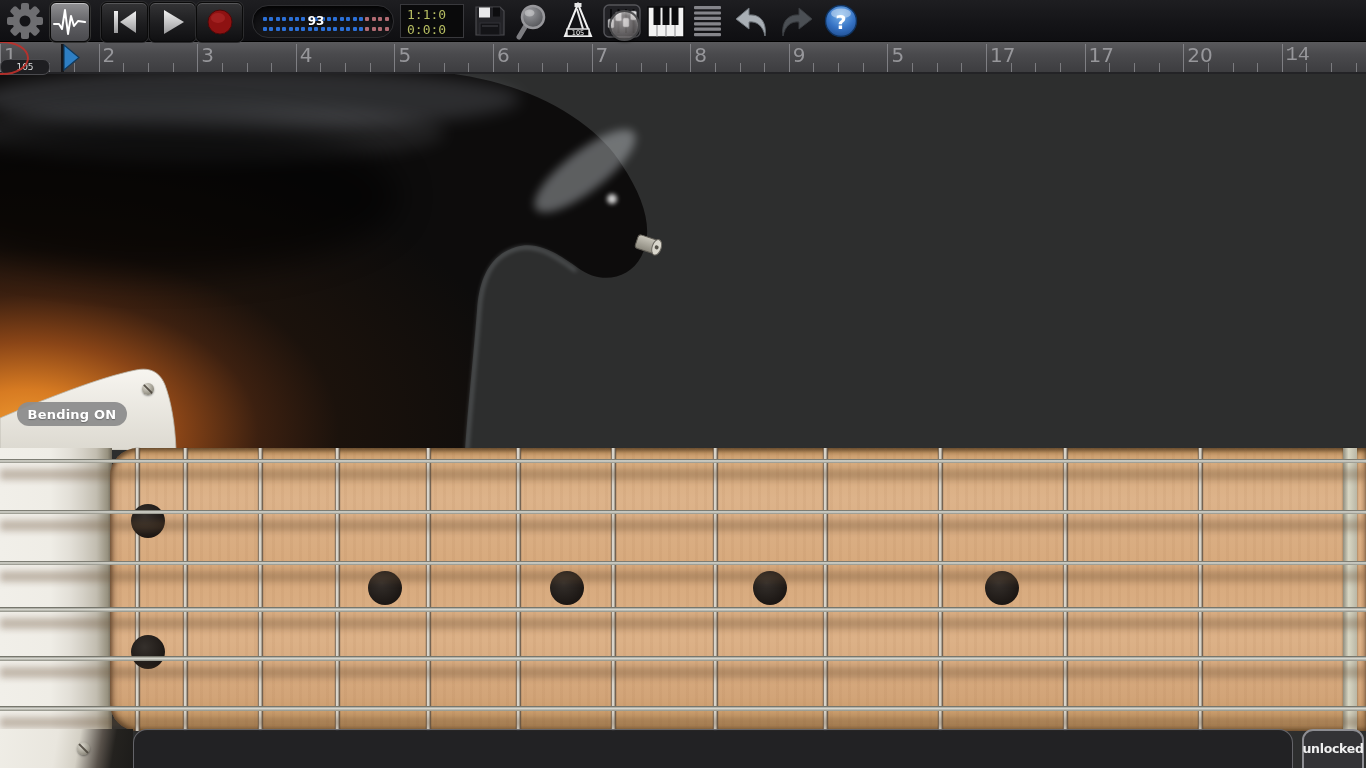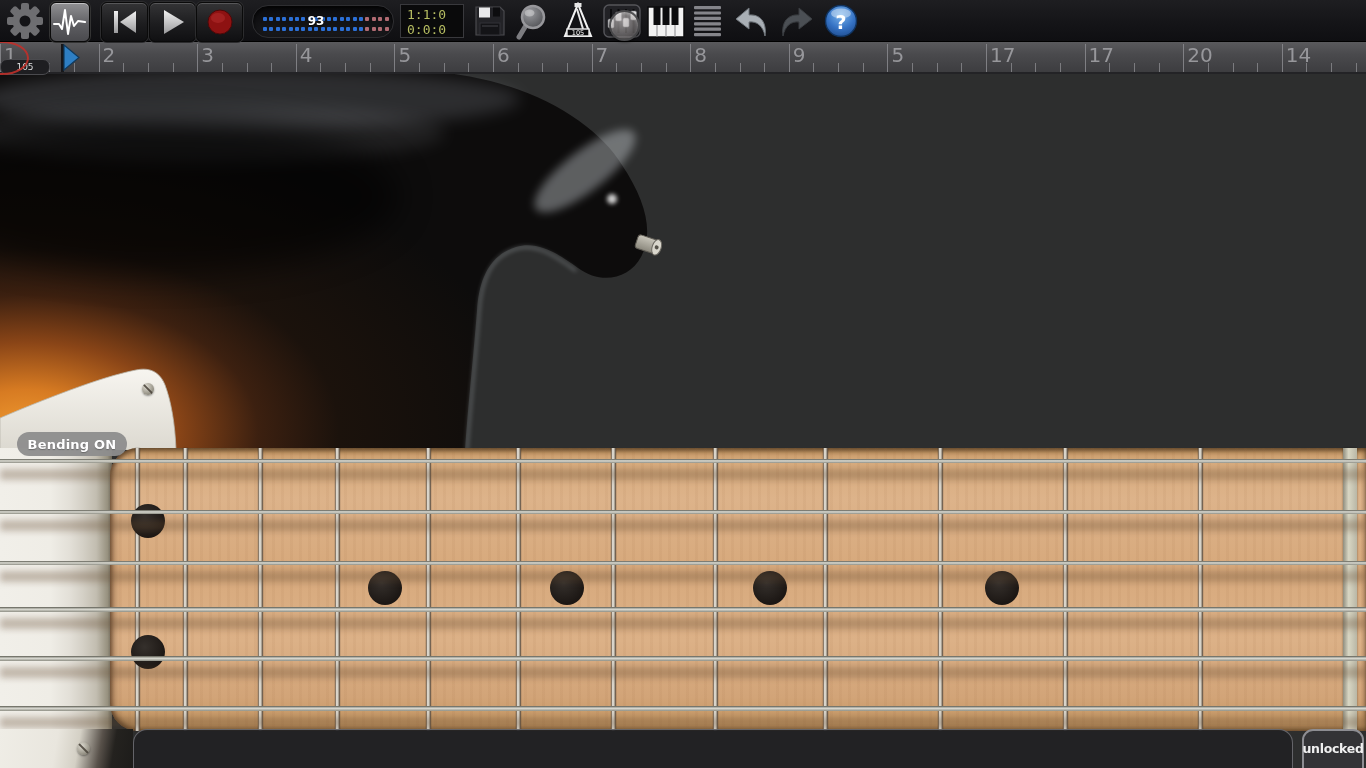--- a/index.html
+++ b/index.html
@@ -47,21 +47,21 @@
   #playhead{position:absolute;left:61px;top:2px;width:20px;height:28px;z-index:57;}
   
   #guitar-scene{position:absolute;left:0;top:71px;z-index:1;}
   .screw{position:absolute;border-radius:50%;
     background:linear-gradient(45deg, rgba(0,0,0,0) 42%, rgba(70,64,55,.85) 47%, rgba(70,64,55,.85) 53%, rgba(0,0,0,0) 58%),
       radial-gradient(circle at 35% 30%, #dcd9cf, #a39f93 55%, #6e6a5e 100%);
     box-shadow:0 1px 2px rgba(0,0,0,.4);z-index:8;}
   #bending-badge{position:absolute;left:17px;top:402px;width:110px;height:24px;border-radius:12px;
     background:rgba(141,141,141,.95);color:#fff;font-size:13px;font-weight:bold;
     display:flex;align-items:center;justify-content:center;letter-spacing:.2px;z-index:20;
-    text-shadow:0 1px 1px rgba(80,80,80,.6);margin-top:30px;}
+    text-shadow:0 1px 1px rgba(80,80,80,.6);}
   
   #fretboard{position:absolute;left:0;top:448px;width:1366px;height:283px;z-index:5;}
   #pickguard-strip{position:absolute;left:0;top:0;width:112px;height:283px;
     background:linear-gradient(90deg,#f1efe9 0%,#efede6 45%,#e3e0d8 62%,#d4d0c6 74%,#c2bdb0 86%,#97917f 96%,#6b6557 100%);}
   #wood{position:absolute;left:110px;top:0;right:0;height:283px;
     background:linear-gradient(180deg,#c0935f 0%,#d8ac7e 5%,#ddb38a 18%,#d7a97c 42%,#dcb187 68%,#d2a478 88%,#c2955f 100%);
     border-radius:28px 0 0 28px;
     box-shadow:inset 4px 0 6px rgba(70,45,25,.45), inset 0 3px 4px rgba(40,25,12,.5), inset 0 -3px 4px rgba(40,25,12,.45);}
   #wood-grain{position:absolute;left:110px;top:0;right:0;height:283px;border-radius:28px 0 0 28px;
     background:repeating-linear-gradient(90deg, rgba(150,100,60,.07) 0 3px, rgba(0,0,0,0) 3px 9px);}
@@ -358,21 +358,21 @@
         <div class="measure-label" style="left: 1088.6px;">17</div>
         <div class="subtick" style="left: 1109.25px;"></div>
         <div class="subtick" style="left: 1133.9px;"></div>
         <div class="subtick" style="left: 1158.55px;"></div>
         <div class="measure-line" style="left: 1183.2px;"></div>
         <div class="measure-label" style="left: 1187.2px;">20</div>
         <div class="subtick" style="left: 1207.85px;"></div>
         <div class="subtick" style="left: 1232.5px;"></div>
         <div class="subtick" style="left: 1257.15px;"></div>
         <div class="measure-line" style="left: 1281.8px;"></div>
-        <div class="measure-label" style="left: 1285.8px;">14</div>
+        <div class="measure-label" style="left: 1285.8px; font-family: Liberation Mono, monospace;">14</div>
         <div class="subtick" style="left: 1306.45px;"></div>
         <div class="subtick" style="left: 1331.1px;"></div>
         <div class="subtick" style="left: 1355.75px;"></div>
       </div>
     <svg id="tempo-arc" width="60" height="40" viewBox="0 0 60 40">
       <ellipse cx="28" cy="20" rx="26" ry="16" fill="none" stroke="#c0302a" stroke-width="2" opacity=".9"></ellipse>
     </svg>
     <div id="tempo-badge">105</div>
     <svg id="playhead" width="20" height="28" viewBox="0 0 20 28">
       <line x1="1.5" y1="0" x2="1.5" y2="28" stroke="#17171a" stroke-width="3"></line>

